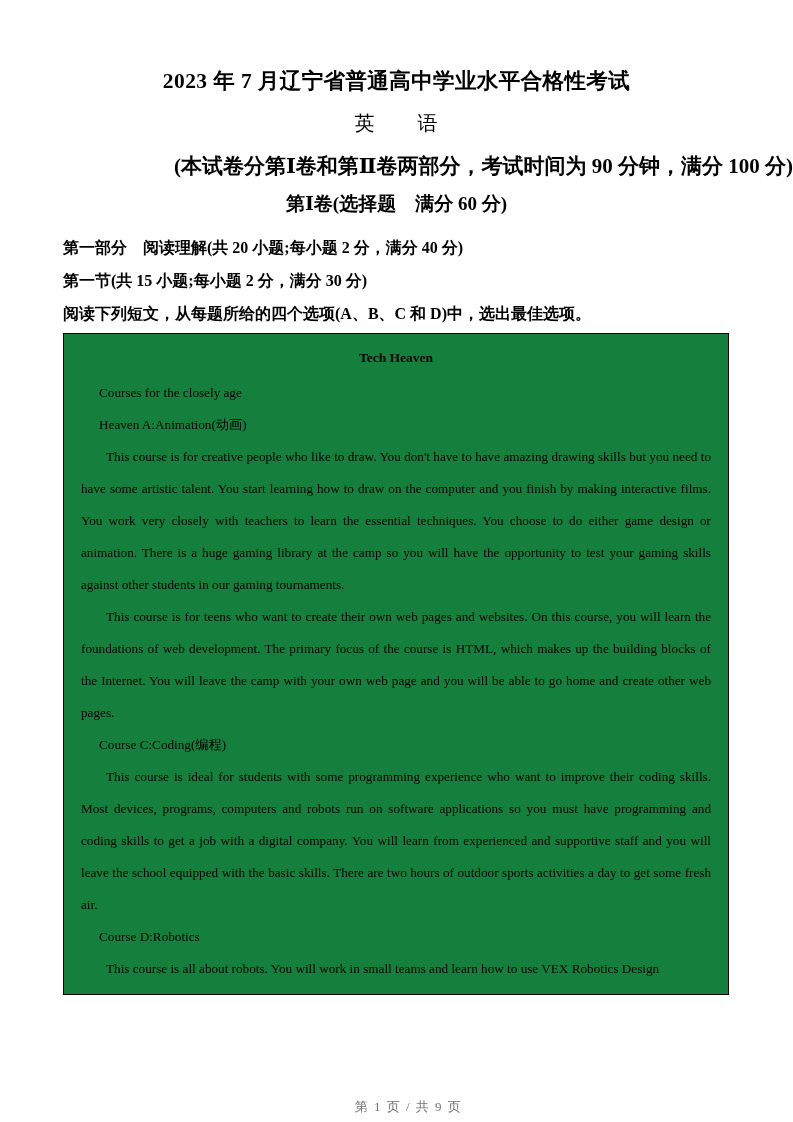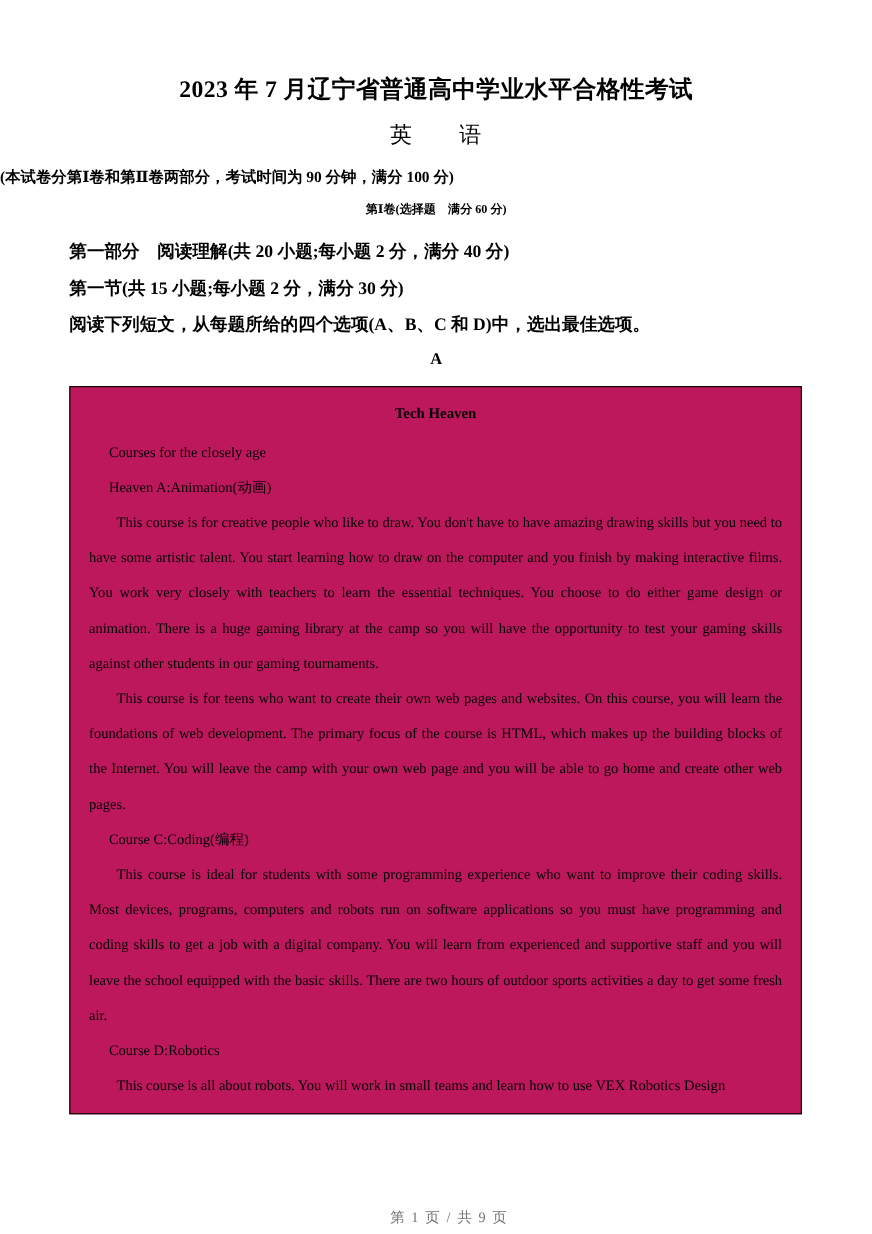--- a/index.html
+++ b/index.html
@@ -36,30 +36,30 @@
   .doc-subject {
     text-align: center;
     font-size: 20px;
     font-weight: normal;
     margin: 0;
     padding-top: 16px;
     line-height: 1.2;
     letter-spacing: 1px;
   }
   .doc-note {
-    text-align: left;
-    font-size: 14px;
+    text-align: right;
+    font-size: 21px;
     font-weight: bold;
     margin: 0;
     padding-top: 19px;
     line-height: 1.2;
   }
   .doc-part {
     text-align: center;
-    font-size: 11px;
+    font-size: 19px;
     font-weight: bold;
     margin: 0;
     padding-top: 14px;
     line-height: 1.2;
   }
 
   
   .instructions {
     margin: 0;
     padding: 0 0 0 63px;
@@ -81,27 +81,27 @@
     font-weight: bold;
     margin: 0;
     padding-top: 16px;
     line-height: 1.0;
   }
 
   
   .passage-box {
     position: absolute;
     left: 63px;
-    top: 351px;
+    top: 333px;
     width: 666px;
     height: 662px;
     border: 1.6px solid #000000;
     box-sizing: border-box;
     overflow: hidden;
-    background: #be185d;
+    background: #15803d;
   }
   .passage-inner {
     padding: 9px 17px 0 17px;
   }
   .passage-title {
     text-align: center;
     font-size: 13.5px;
     font-weight: bold;
     margin: 0;
     padding-top: 8px;

